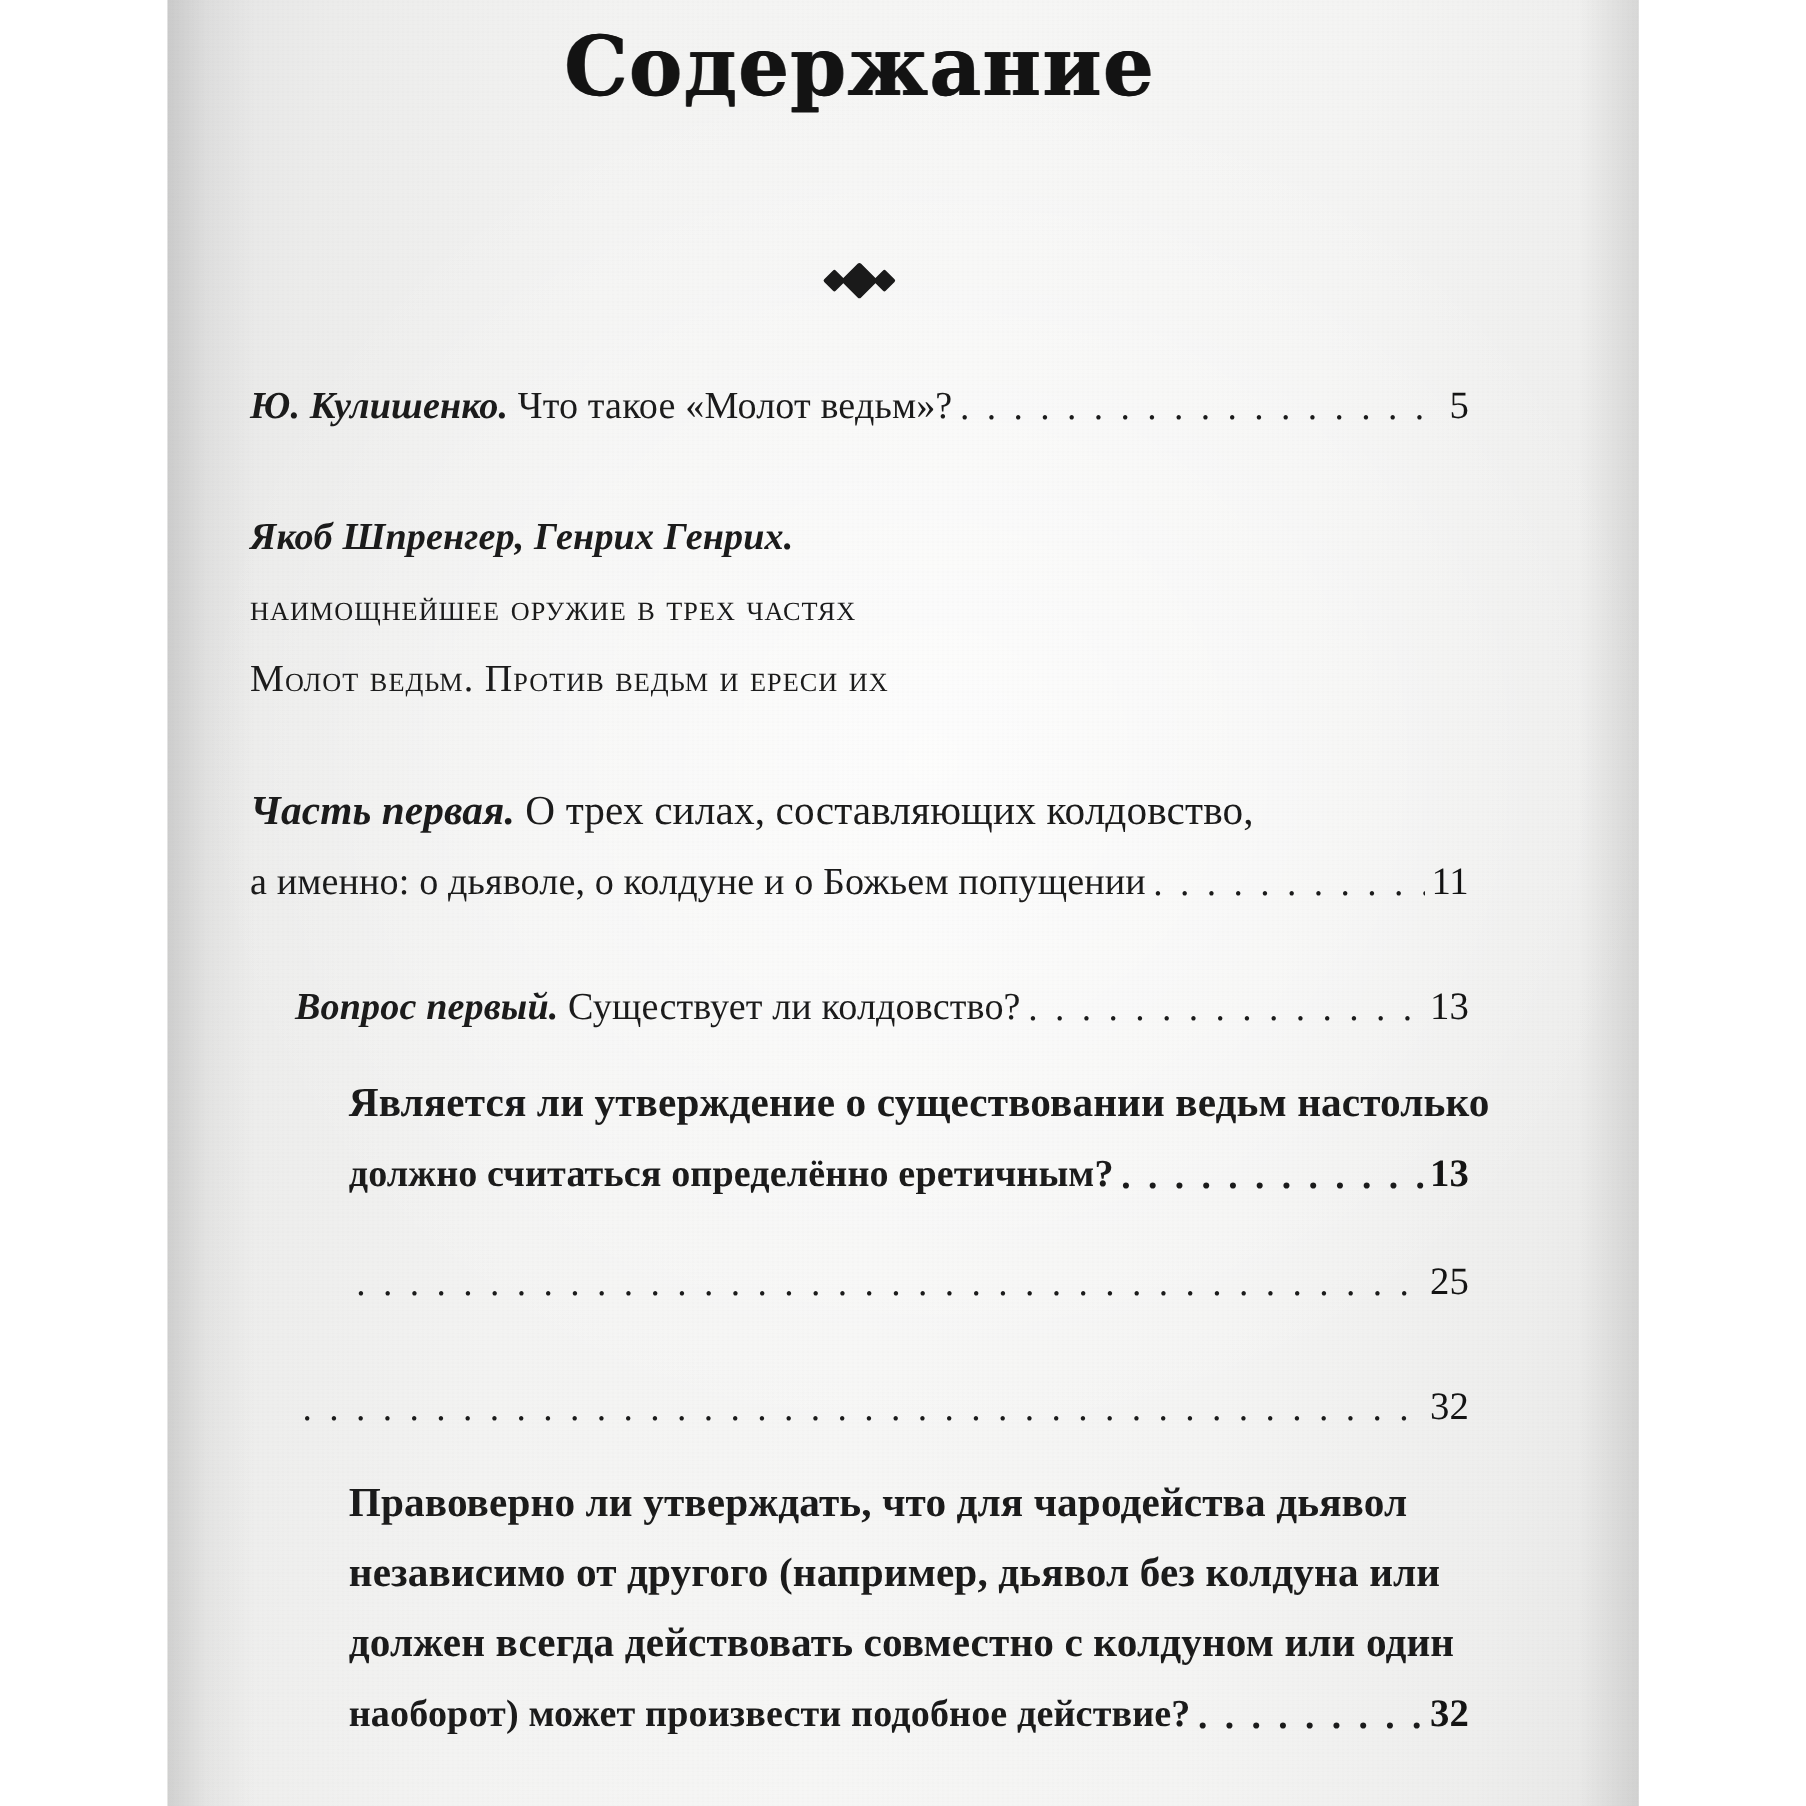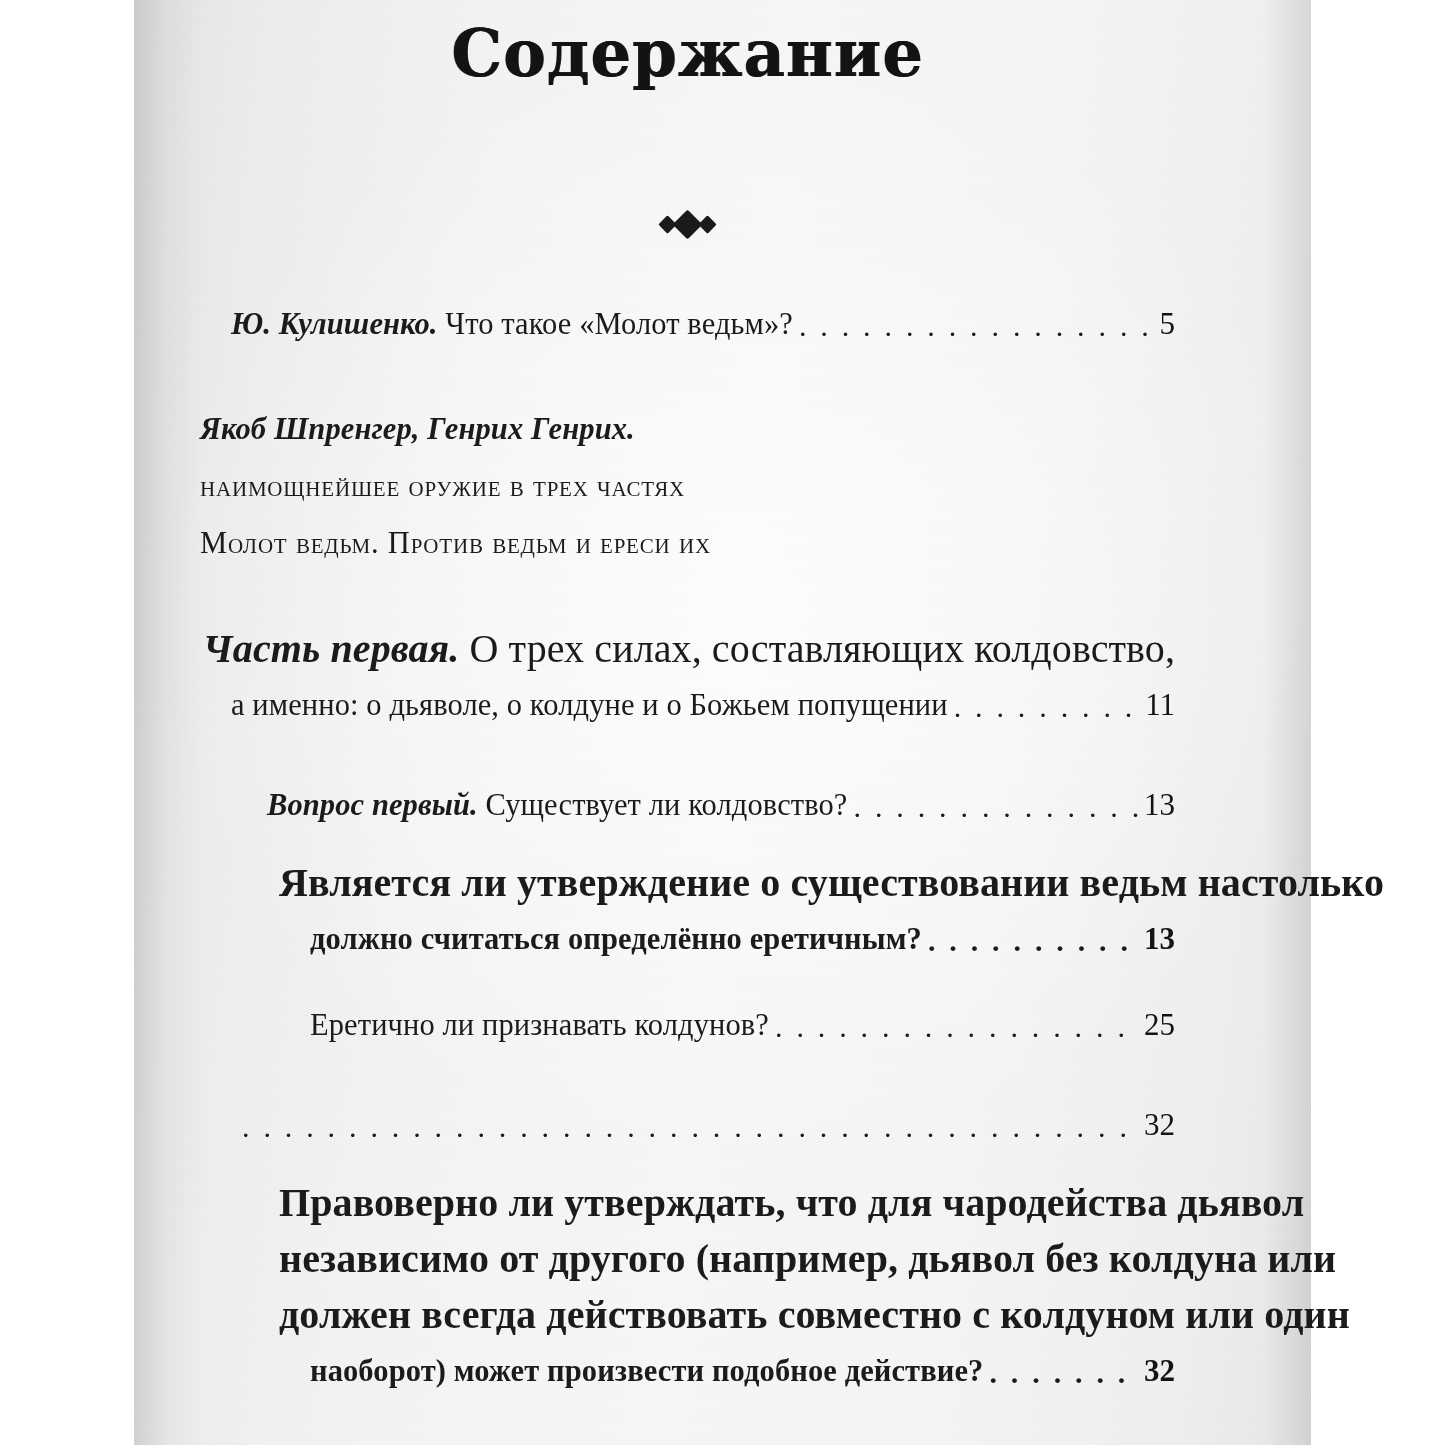--- a/index.html
+++ b/index.html
@@ -113,21 +113,21 @@
   .gap-0  { margin-top: 0px; }
 
   
   .line {
     display: flex;
     align-items: flex-end;
     font-size: 30.5px;
     line-height: 56px;
     white-space: nowrap;
   }
-  .line .txt { flex: 0 0 auto; margin-left: 31px; }
+  .line .txt { flex: 0 0 auto; }
 
   
   .leader {
     flex: 1 1 auto;
     position: relative;
     overflow: hidden;
     height: 1em;
     margin: 0 2px 0 6px;
   }
   .leader::before {
@@ -164,24 +164,23 @@
   .smallcaps-line {
     font-variant: small-caps;
     font-size: 30.5px;
     line-height: 57px;
     letter-spacing: .8px;
     white-space: nowrap;
   }
 
   
   .contline {
-    font-size: 40px;
+    font-size: 33px;
     line-height: 56px;
     white-space: nowrap;
-    text-align: right;
   }
 </style>
 </head>
 <body>
 
 <div id="page">
 
   <div id="paper">
     <div id="grain"></div>
     <div id="gutter-shade"></div>
@@ -229,21 +228,20 @@
         <div class="entry lvl2 gap-s" id="entry-q1-sub1">
           <div class="contline"><span class="plain">Является ли утверждение о существовании ведьм настолько</span></div>
           <div class="line">
             <span class="txt"><span class="plain">должно считаться определённо еретичным?</span></span>
             <span class="leader"></span>
             <span class="pageno">13</span>
           </div>
         </div>
         <div class="entry lvl2 gap-m" id="entry-q1-sub2">
           <div class="line">
-            <span class="txt"><span class="plain">Еретично ли признавать колдунов?</span></span>
             <span class="leader"></span>
             <span class="pageno">25</span>
           </div>
         </div>
         <div class="entry lvl1 gap-l" id="entry-question-2">
           <div class="line">
             <span class="leader"></span>
             <span class="pageno">32</span>
           </div>
         </div>

